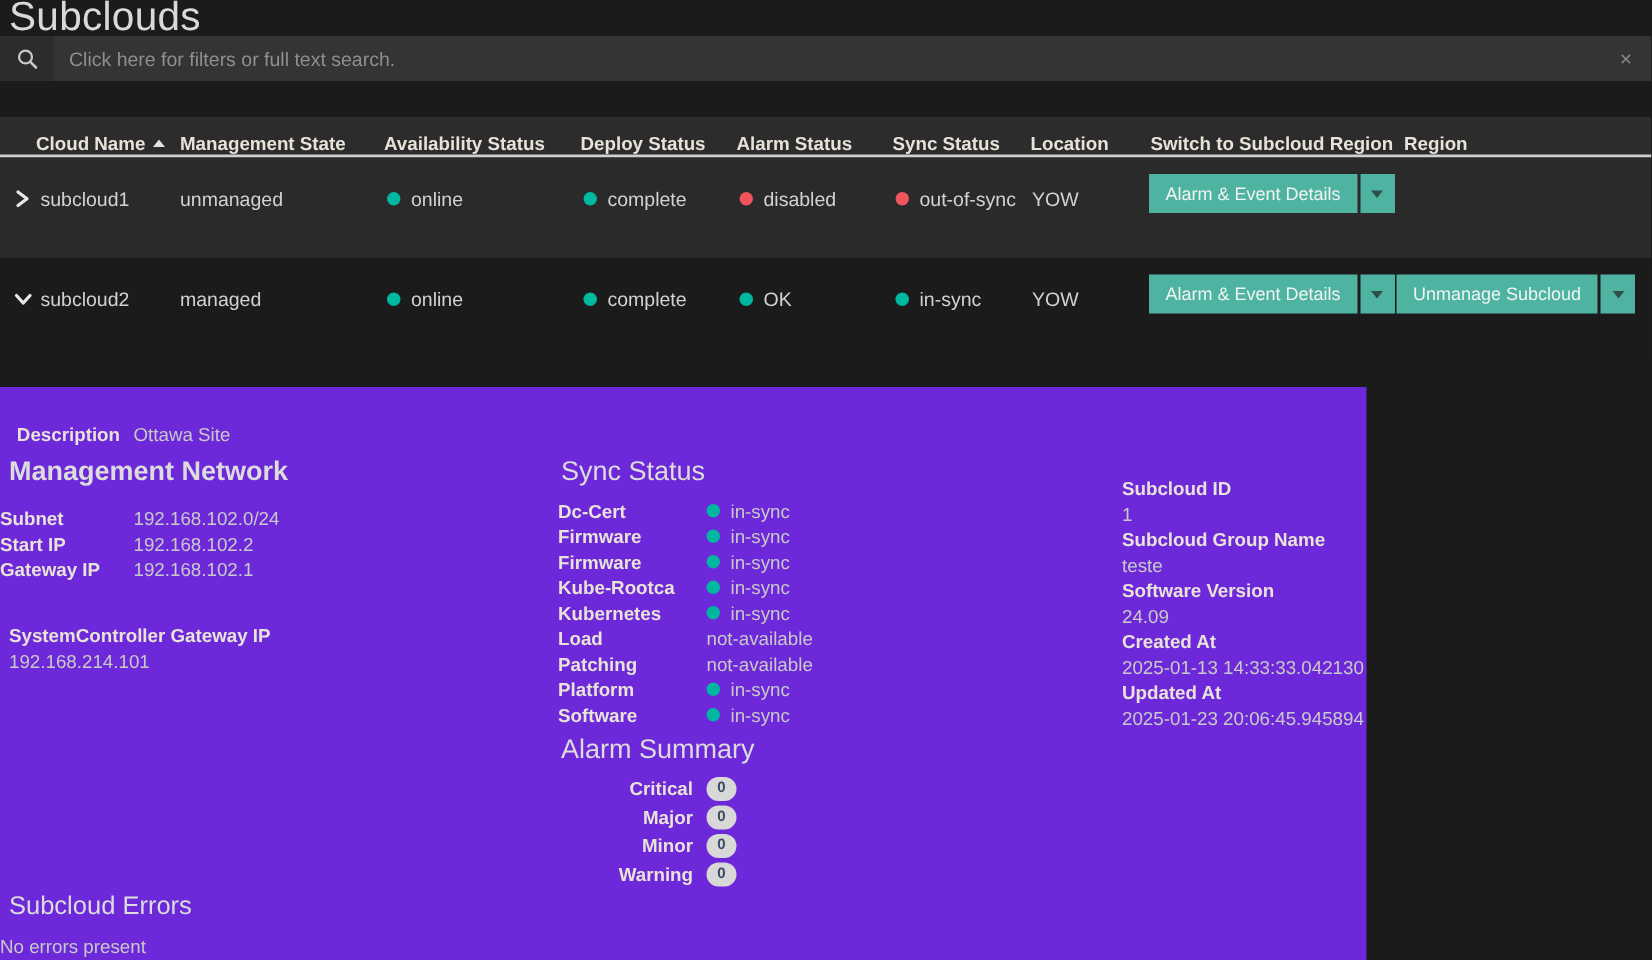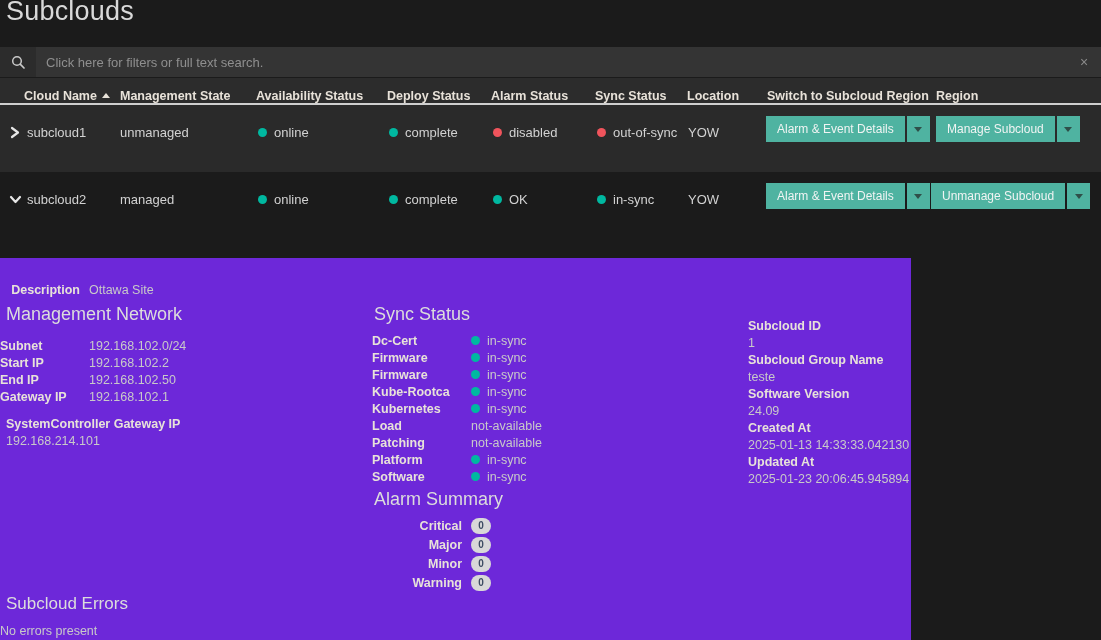--- a/index.html
+++ b/index.html
@@ -18,21 +18,21 @@
     left: 6px; top: -4px;
     font-size: 27px;
     font-weight: 400;
     color: #d9d9d9;
     letter-spacing: 0.2px;
   }
 
   
   .searchbar {
     position: absolute;
-    left: 0; top: 47px;
+    left: 0; top: 24px;
     width: 1101px; height: 30px;
     display: flex;
     align-items: stretch;
     background: #343434;
   }
   .search-icon-box {
     width: 36px;
     display: flex; align-items: center; justify-content: center;
     background: #2c2c2c;
   }
@@ -336,26 +336,20 @@
     </div>
     <div class="cell" style="left:688px">YOW</div>
 
     <div class="btn-group" style="left:766px">
       <button class="btn">Alarm &amp; Event Details</button>
       <div class="btn-split">
           <span class="caret-down"></span>
         </div>
     </div>
 
-    <div class="btn-group" style="left:936px">
-      <button class="btn">Manage Subcloud</button>
-      <div class="btn-split">
-          <span class="caret-down"></span>
-        </div>
-    </div>
   </div>
 
   <div class="row r2">
     <div class="chev">
       <svg width="13" height="11" viewBox="0 0 13 11">
         <polyline points="2,3 6.5,8 11,3" fill="none" stroke="#e6e6e6" stroke-width="2.2" stroke-linecap="round" stroke-linejoin="round"></polyline>
       </svg>
     </div>
     <div class="cell" style="left:27px">subcloud2</div>
     <div class="cell" style="left:120px">managed</div>
@@ -392,26 +386,25 @@
     </div>
   </div>
 </div>
 
 <div class="detail">
 
   <div class="desc-line">
     <span class="desc-label">Description</span><span class="desc-value">Ottawa Site</span>
   </div>
 
-  <div class="sec-title" style="left:6px; top:46px;">Management Network</div>
+  <div class="sec-title" style="left:6px; top:46px;font-weight:bold;">Management Network</div>
 
   <div class="kv" style="left:0px; top:80px;">
     <div><span class="k" style="width:80px">Subnet</span><span class="v">192.168.102.0/24</span></div>
     <div><span class="k" style="width:80px">Start IP</span><span class="v">192.168.102.2</span></div>
-    <div><span class="k" style="width:80px">End IP</span><span class="v">192.168.102.50</span></div>
     <div><span class="k" style="width:80px">Gateway IP</span><span class="v">192.168.102.1</span></div>
   </div>
 
   <div class="stacklabel" style="left:6px; top:159px;">SystemController Gateway IP</div>
   <div class="stackvalue" style="left:6px; top:176px;">192.168.214.101</div>
 
   <div class="sec-title" style="left:374px; top:46px;">Sync Status</div>
 
   <div style="position:absolute; left:372px; top:74px;">
     <div class="sync-row">

